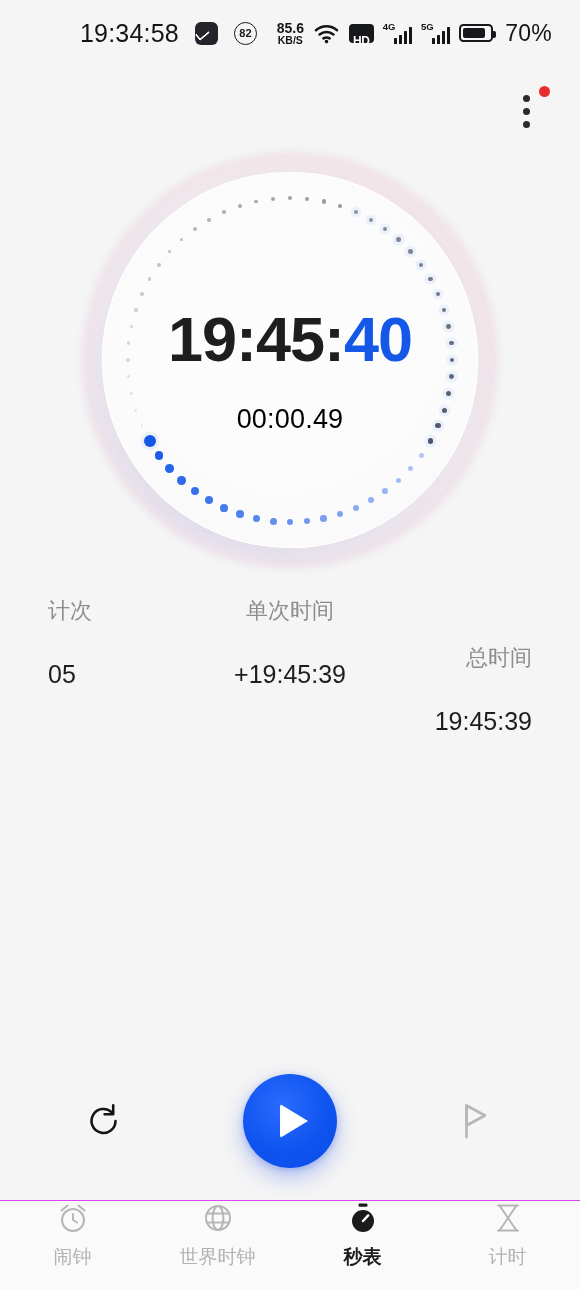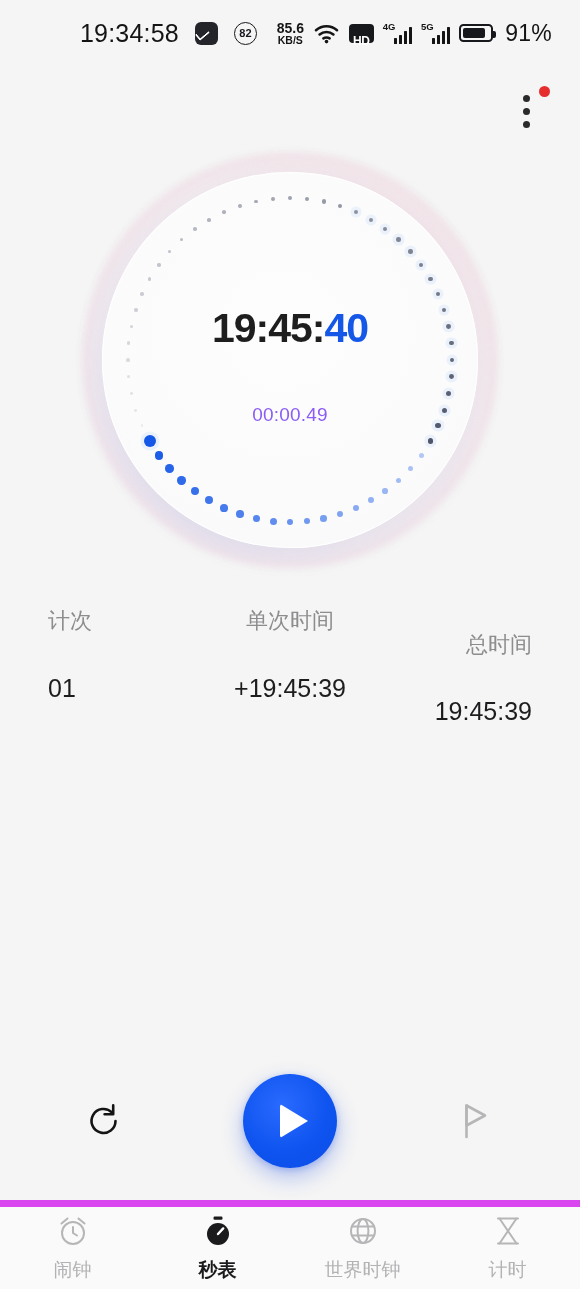--- a/index.html
+++ b/index.html
@@ -102,33 +102,33 @@
     border-radius:50%;
     background:radial-gradient(circle at 48% 42%, #fdfdfe 0%, #fbfbfc 62%, #f7f7f9 100%);
     box-shadow:0 3px 26px rgba(190,180,205,.22), inset 0 0 0 1px rgba(255,255,255,.9);
   }
   .dots { position:absolute; inset:0; }
   .dot { position:absolute; border-radius:50%; }
   .dot.halo { box-shadow:0 0 0 3.5px rgba(200,220,245,.30); }
 
   .time-main {
     position:absolute; left:0; right:0; top:156px;
-    text-align:center; font-size:41px; font-weight:700;
+    text-align:center; font-size:63px; font-weight:700;
     letter-spacing:-1px; color:#1e1e1e; line-height:1;
   }
   .time-main .frac { color:#1558e8; }
   .time-sub {
     position:absolute; left:0; right:0; top:252px;
-    text-align:center; font-size:19px; font-weight:400;
-    color:#8b5cf6; letter-spacing:.2px;
+    text-align:center; font-size:27px; font-weight:400;
+    color:#000000; letter-spacing:.2px;
   }
 
   
   .laps { position:absolute; left:0; top:596px; width:580px; }
-  .lap-row { display:flex; align-items:center; padding:0 48px; }
+  .lap-row { display:flex; padding:0 48px; }
   .lap-row .c0 { flex:0 0 150px; text-align:left; }
   .lap-row .c1 { flex:1 1 auto; text-align:center; }
   .lap-row .c2 { flex:0 0 150px; text-align:right;margin-top:47px; }
   .lap-head { color:#8d8d90; font-size:22px; font-weight:400; height:50px; }
   .lap-item { color:#1d1d1f; font-size:25px; font-weight:400; height:56px; margin-top:14px; }
 
   
   .controls {
     position:absolute; left:0; top:1060px; width:580px; height:122px;
     display:flex; align-items:center;
@@ -148,22 +148,22 @@
     border-left:28px solid #fff;
     border-top:17px solid transparent;
     border-bottom:17px solid transparent;
     margin-left:8px;
     border-radius:3px;
   }
 
   
   .navbar {
     position:absolute; left:0; bottom:0; width:580px; height:89px;
-    background:#fafafa; border-top:7px solid #d946ef;
-    display:flex; align-items:center;
+    background:#fafafa; border-top:1px solid #d946ef;
+    display:flex; align-items:flex-start;
   }
   .nav-item {
     flex:1 1 0; display:flex; flex-direction:column;
     align-items:center; justify-content:center; gap:9px; cursor:pointer;
   }
   .nav-ico { height:34px; display:flex; align-items:center; justify-content:center; }
   .nav-label { font-size:19px; color:#b3b3b5; font-weight:400; }
   .nav-item.active .nav-label { color:#1b1b1d; font-weight:700; }
 </style>
 </head>
@@ -207,21 +207,21 @@
         <span class="bars">
             <i></i>
             <i></i>
             <i></i>
             <i></i>
           </span>
       </div>
       <div class="sb-batt">
           <i></i>
         </div>
-      <div class="sb-pct">91%</div>
+      <div class="sb-pct">70%</div>
     </div>
   </div>
 
   <div class="menu-btn">
     <span></span>
     <span></span>
     <span></span>
   </div>
   <div class="menu-dot-badge"></div>
 
@@ -298,21 +298,21 @@
     <div class="time-sub">00:00.49</div>
   </div>
 
   <div class="laps">
     <div class="lap-row lap-head">
       <div class="c0">计次</div>
       <div class="c1">单次时间</div>
       <div class="c2">总时间</div>
     </div>
     <div class="lap-row lap-item">
-      <div class="c0">01</div>
+      <div class="c0">05</div>
       <div class="c1">+19:45:39</div>
       <div class="c2">19:45:39</div>
     </div>
   </div>
 
   <div class="controls">
     <div class="ctl-side">
       <div class="btn-reset">
         <svg width="40" height="40" viewBox="0 0 40 40">
           <path d="M30.5 20a12 12 0 1 1-3.6-8.6" stroke="#141414" stroke-width="2.6" fill="none" stroke-linecap="round"></path>
@@ -342,45 +342,45 @@
         <svg width="34" height="34" viewBox="0 0 34 34">
           <circle cx="17" cy="19" r="11" stroke="#b6b6b8" stroke-width="2" fill="none"></circle>
           <path d="M17 13 L17 19 L21 21.5" stroke="#b6b6b8" stroke-width="2" fill="none" stroke-linecap="round" stroke-linejoin="round"></path>
           <path d="M5.5 9.5 L11.5 4.5" stroke="#b6b6b8" stroke-width="2" fill="none" stroke-linecap="round"></path>
           <path d="M28.5 9.5 L22.5 4.5" stroke="#b6b6b8" stroke-width="2" fill="none" stroke-linecap="round"></path>
         </svg>
       </div>
       <div class="nav-label">闹钟</div>
     </div>
 
+    <div class="nav-item">
+      <div class="nav-ico">
+        <svg width="34" height="34" viewBox="0 0 34 34">
+          <circle cx="17" cy="17" r="12" stroke="#b6b6b8" stroke-width="2" fill="none"></circle>
+          <ellipse cx="17" cy="17" rx="5.4" ry="12" stroke="#b6b6b8" stroke-width="2" fill="none"></ellipse>
+          <path d="M5.4 12.6 L28.6 12.6 M5.4 21.4 L28.6 21.4" stroke="#b6b6b8" stroke-width="2" fill="none"></path>
+        </svg>
+      </div>
+      <div class="nav-label">世界时钟</div>
+    </div>
+
     <div class="nav-item active">
       <div class="nav-ico">
         <svg width="34" height="34" viewBox="0 0 34 34">
           <rect x="12.5" y="2.5" width="9" height="3.2" rx="1.2" fill="#1b1b1d"></rect>
           <circle cx="17" cy="20" r="11" fill="#1b1b1d"></circle>
           <path d="M17 20 L22.2 14.4" stroke="#ffffff" stroke-width="2.4" stroke-linecap="round"></path>
         </svg>
       </div>
       <div class="nav-label">秒表</div>
     </div>
 
     <div class="nav-item">
       <div class="nav-ico">
         <svg width="34" height="34" viewBox="0 0 34 34">
-          <circle cx="17" cy="17" r="12" stroke="#b6b6b8" stroke-width="2" fill="none"></circle>
-          <ellipse cx="17" cy="17" rx="5.4" ry="12" stroke="#b6b6b8" stroke-width="2" fill="none"></ellipse>
-          <path d="M5.4 12.6 L28.6 12.6 M5.4 21.4 L28.6 21.4" stroke="#b6b6b8" stroke-width="2" fill="none"></path>
-        </svg>
-      </div>
-      <div class="nav-label">世界时钟</div>
-    </div>
-
-    <div class="nav-item">
-      <div class="nav-ico">
-        <svg width="34" height="34" viewBox="0 0 34 34">
           <path d="M7 4.5 L27 4.5 M7 29.5 L27 29.5" stroke="#b6b6b8" stroke-width="2" stroke-linecap="round"></path>
           <path d="M8.5 4.5 L25.5 29.5 M25.5 4.5 L8.5 29.5" stroke="#b6b6b8" stroke-width="2" stroke-linecap="round"></path>
         </svg>
       </div>
       <div class="nav-label">计时</div>
     </div>
 
   </div>
 </div>
 

